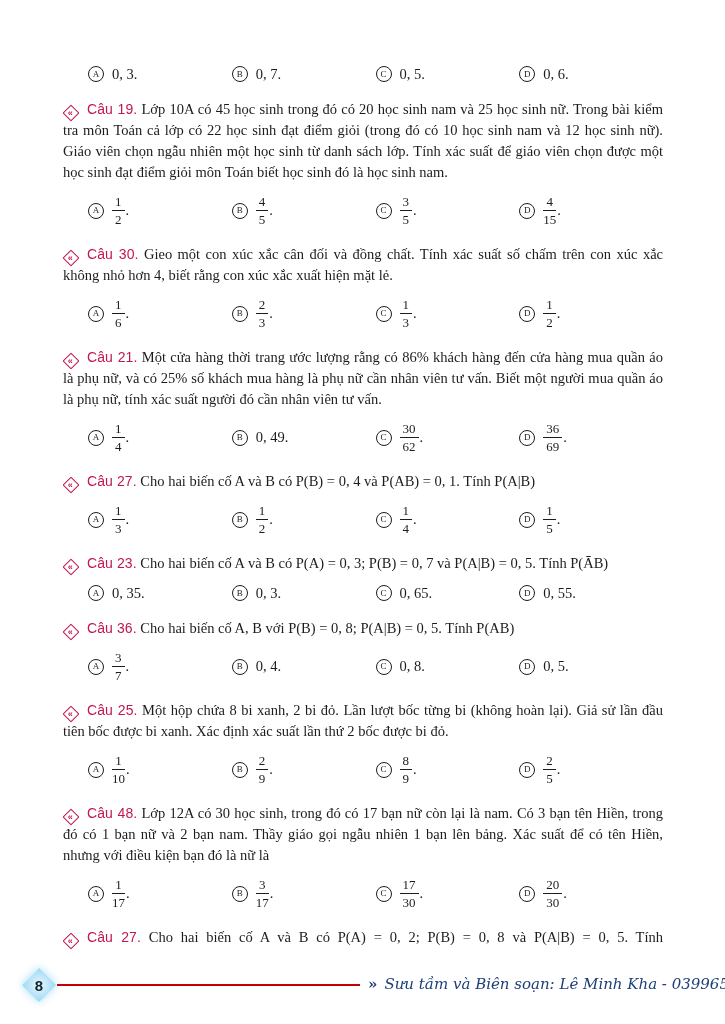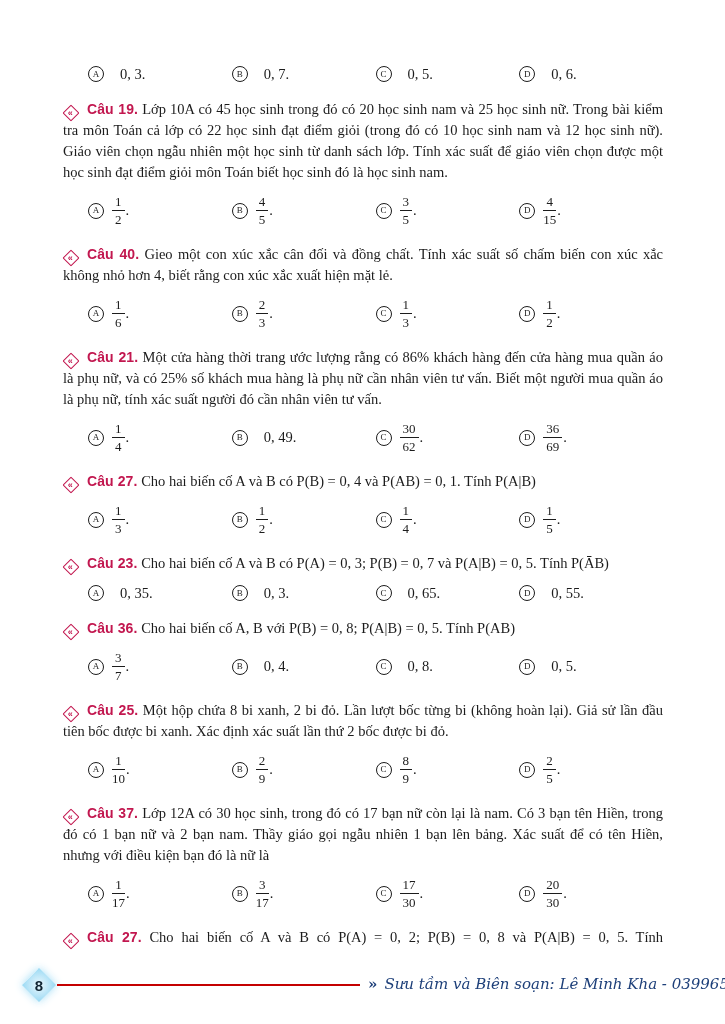--- a/index.html
+++ b/index.html
@@ -24,34 +24,34 @@
     display:inline-flex;align-items:center;justify-content:center;
     width:10px;height:10px;border:1.5px solid var(--accent);border-radius:1px;
     transform:rotate(45deg);margin:0 10px 0 2px;vertical-align:-1px;
   }
   .q-icon .glyph{
     display:block;transform:rotate(-45deg);font-size:9px;font-weight:bold;
     color:var(--accent);line-height:1;font-family:"Liberation Sans",sans-serif;
   }
   .q-label{
     color:var(--accent);font-family:"Liberation Sans",sans-serif;
-    font-weight:700;font-size:14px;letter-spacing:.1px;
+    font-weight:400;font-size:14px;letter-spacing:.1px;
   }
   .opts{
     display:grid;grid-template-columns:repeat(4,1fr);
     padding-left:25px;margin-top:9px;align-items:center;
   }
   .opts.first{margin-top:0;}
   .opt{display:flex;align-items:center;font-size:14.5px;min-height:20px;}
   .opt-letter{
     display:inline-flex;align-items:center;justify-content:center;flex:none;
     width:14px;height:14px;border:1px solid var(--ink);border-radius:50%;
     font-size:9px;margin-right:8px;line-height:1;
   }
-  .opt-val{white-space:nowrap;margin-left:8px;}
+  .opt-val{white-space:nowrap;}
   .frac{
     display:inline-block;text-align:center;font-size:13px;line-height:15px;
     vertical-align:middle;margin:2px 1px 2px 0;
   }
   .frac .num{display:block;border-bottom:1px solid var(--ink);padding:0 3px 1px;}
   .frac .den{display:block;padding-top:1px;}
   .frac-dot{vertical-align:middle;}
   .footer{position:absolute;left:0;top:972px;width:725px;height:52px;}
   .page-badge{
     position:absolute;left:27px;top:1px;width:24px;height:24px;transform:rotate(45deg);
@@ -128,21 +128,21 @@
               <span class="num">4</span>
               <span class="den">15</span>
             </span>
             <span class="frac-dot">.</span>
           </span>
         </div>
       </div>
       <div class="question">
         <p class="q-text"><span class="q-icon">
             <span class="glyph">«</span>
-          </span><b class="q-label">Câu 40.</b><span class="q-body"> Gieo một con xúc xắc cân đối và đồng chất. Tính xác suất số chấm biến con xúc xắc không nhỏ hơn 4, biết rằng con xúc xắc xuất hiện mặt lẻ.</span></p>
+          </span><b class="q-label">Câu 30.</b><span class="q-body"> Gieo một con xúc xắc cân đối và đồng chất. Tính xác suất số chấm trên con xúc xắc không nhỏ hơn 4, biết rằng con xúc xắc xuất hiện mặt lẻ.</span></p>
         <div class="opts">
           <span class="opt">
             <span class="opt-letter">A</span>
             <span class="frac">
               <span class="num">1</span>
               <span class="den">6</span>
             </span>
             <span class="frac-dot">.</span>
           </span>
           <span class="opt">
@@ -330,21 +330,21 @@
               <span class="num">2</span>
               <span class="den">5</span>
             </span>
             <span class="frac-dot">.</span>
           </span>
         </div>
       </div>
       <div class="question">
         <p class="q-text"><span class="q-icon">
             <span class="glyph">«</span>
-          </span><b class="q-label">Câu 37.</b><span class="q-body"> Lớp 12A có 30 học sinh, trong đó có 17 bạn nữ còn lại là nam. Có 3 bạn tên Hiền, trong đó có 1 bạn nữ và 2 bạn nam. Thầy giáo gọi ngẫu nhiên 1 bạn lên bảng. Xác suất để có tên Hiền, nhưng với điều kiện bạn đó là nữ là</span></p>
+          </span><b class="q-label">Câu 48.</b><span class="q-body"> Lớp 12A có 30 học sinh, trong đó có 17 bạn nữ còn lại là nam. Có 3 bạn tên Hiền, trong đó có 1 bạn nữ và 2 bạn nam. Thầy giáo gọi ngẫu nhiên 1 bạn lên bảng. Xác suất để có tên Hiền, nhưng với điều kiện bạn đó là nữ là</span></p>
         <div class="opts">
           <span class="opt">
             <span class="opt-letter">A</span>
             <span class="frac">
               <span class="num">1</span>
               <span class="den">17</span>
             </span>
             <span class="frac-dot">.</span>
           </span>
           <span class="opt">

